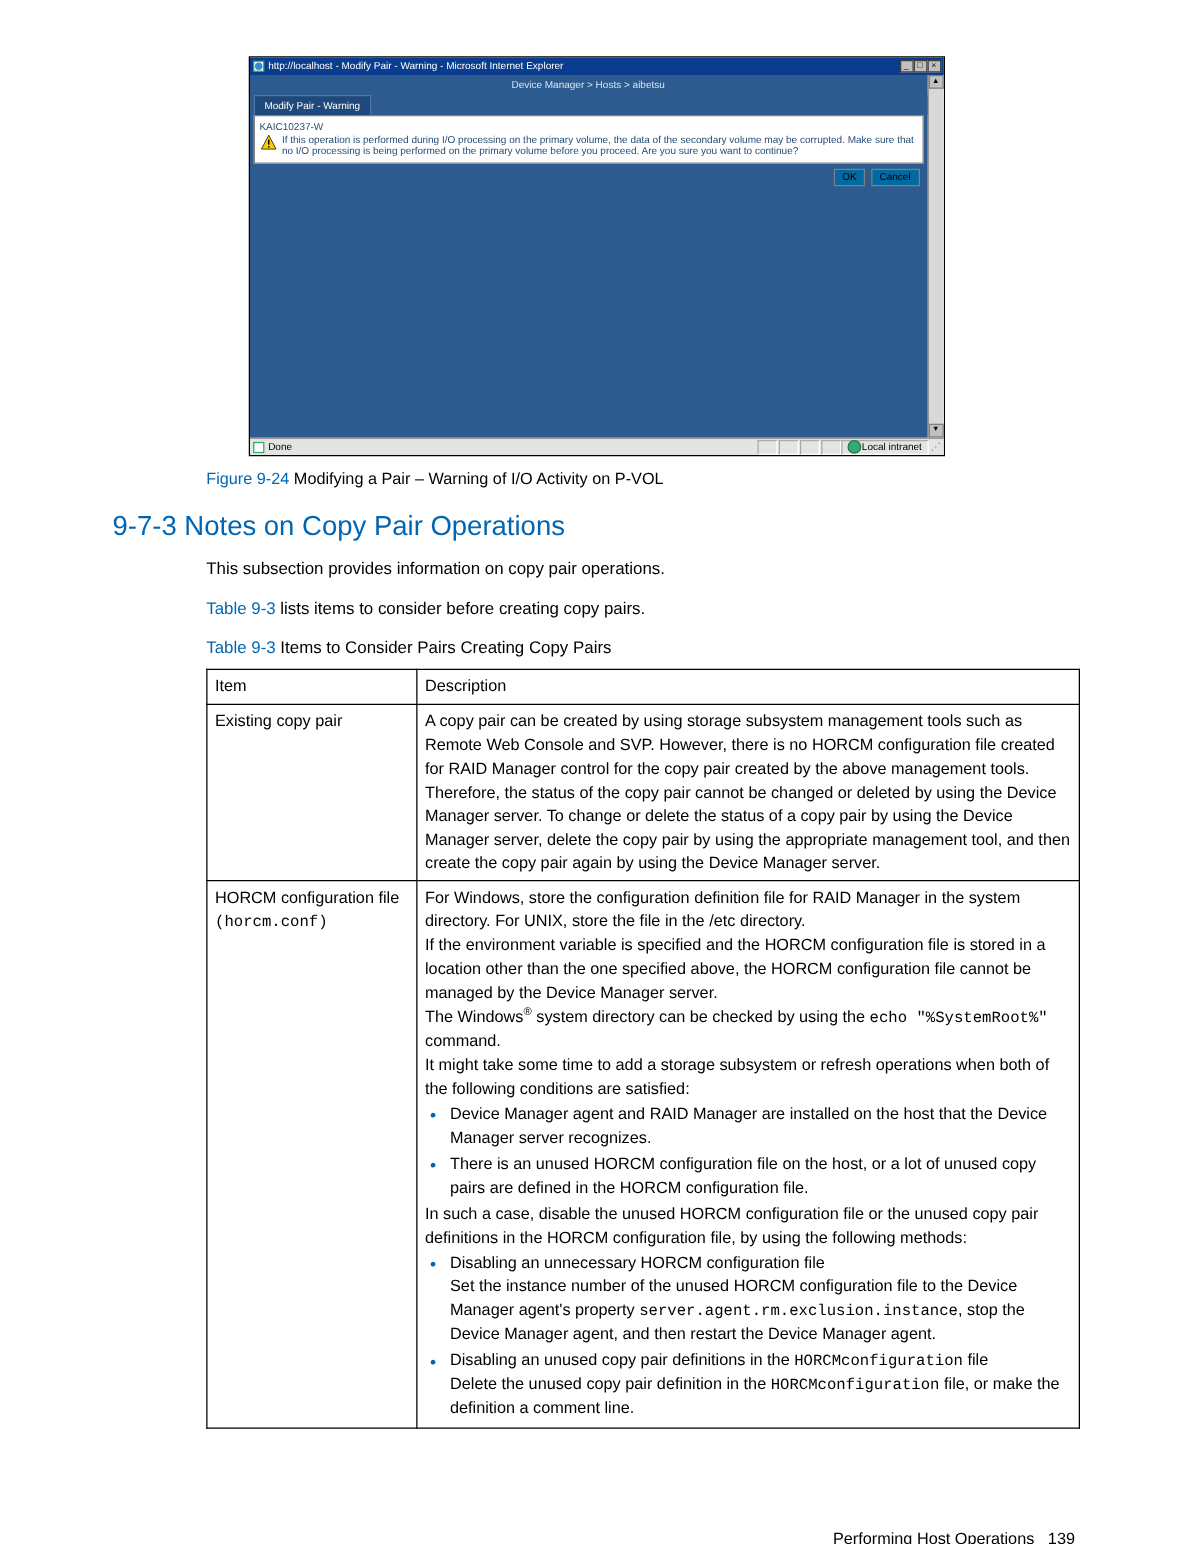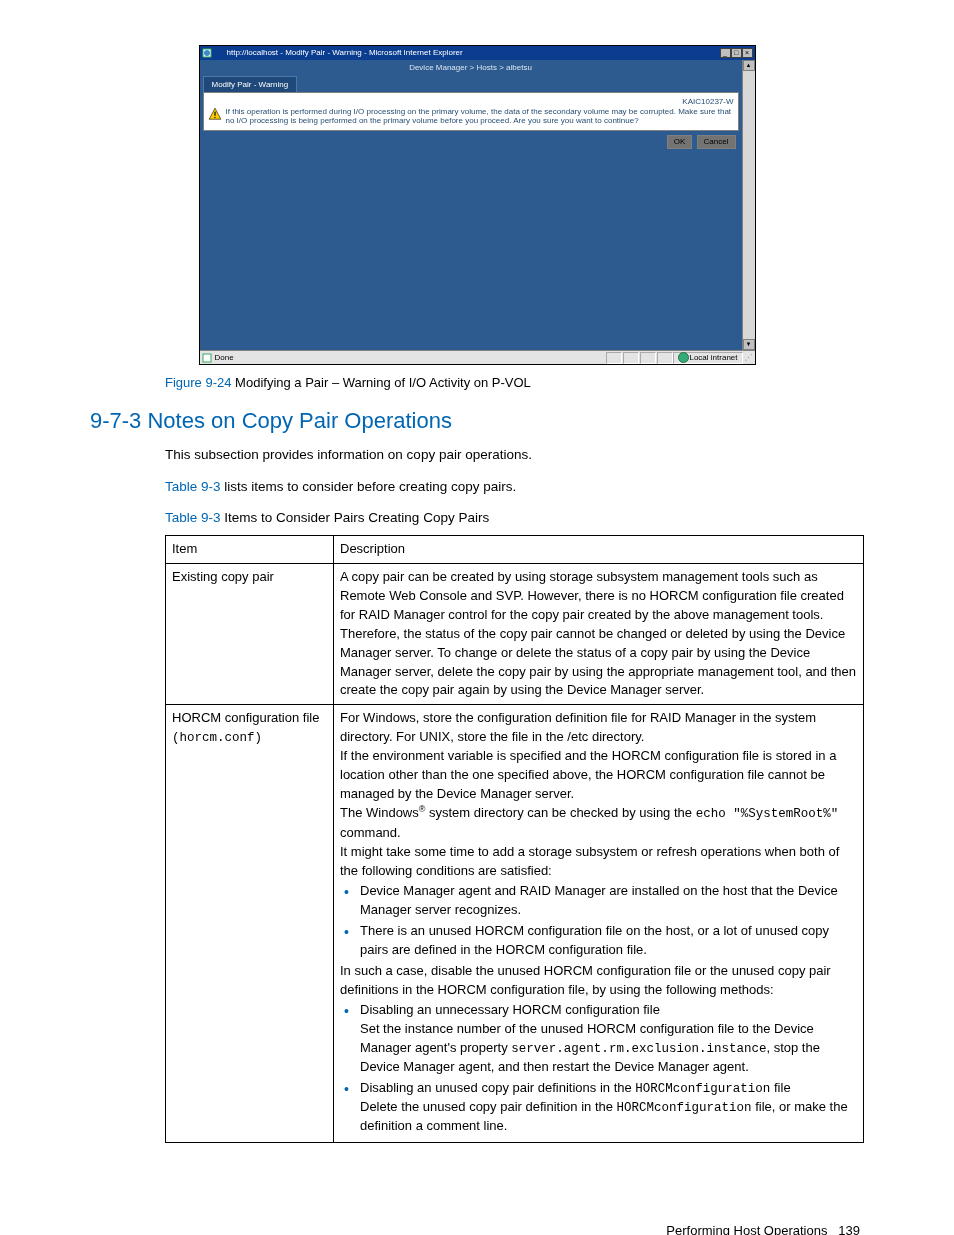--- a/index.html
+++ b/index.html
@@ -24,21 +24,21 @@
   }
   .ie-titlebar {
     background: linear-gradient(#0a3d8f,#0a3d8f);
     color: #fff;
     display: flex;
     justify-content: space-between;
     align-items: center;
     padding: 1px 2px;
     height: 12px;
   }
-  .ie-title-left { display:flex; align-items:center; gap:15px; }
+  .ie-title-left { display:flex; align-items:center; gap:3px; }
   .ie-sys-btns { display:flex; gap:0; }
   .ie-sys-btns span {
     width: 11px; height: 10px; background:#c0c0c0; border:1px solid #404040;
     box-sizing:border-box; font-size:7px; text-align:center; line-height:8px; color:#000;
   }
   .ie-content {
     display:flex;
     background:#fff;
   }
   .ie-main {
@@ -69,28 +69,28 @@
   }
   .msgbox {
     background:#fff; margin: 0 3px; padding:4px 4px 4px 4px;
     border:1px solid #808080;
   }
   .msgbox .row { display:flex; gap:4px; }
   .warn-icon {
     width:14px; height:14px; flex:0 0 14px;
   }
   .warn-icon svg { width:14px; height:14px; display:block; }
-  .msg-code { color:#274e74; font-size:8px;text-align:right; }
+  .msg-code { color:#274e74; font-size:8px; }
   .msg-text { color:#274e74; font-size:8px; }
   .btnrow {
     text-align:right; padding: 4px 6px;
   }
   .btnrow button {
     font-size:8px; padding: 0 6px; height:14px;
-    background:#737373; border:1px solid #808080; margin-left:2px;
+    background:#0369a1; border:1px solid #808080; margin-left:2px;
   }
   .ie-status {
     display:flex; justify-content:space-between; align-items:center;
     background:#e4e4e4; border-top:1px solid #808080; height:13px;
     font-size:8px; color:#000; padding: 0 2px;
   }
   .ie-status .cells { display:flex; }
   .ie-status .cell { width:14px; height:10px; border:1px inset #fff; margin-left:1px; }
   .ie-status .zone { display:flex; align-items:center; gap:0; padding:0 4px; border:1px inset #fff; height:10px; }
   .ie-status .grip { width:10px; text-align:right; color:#808080; }

